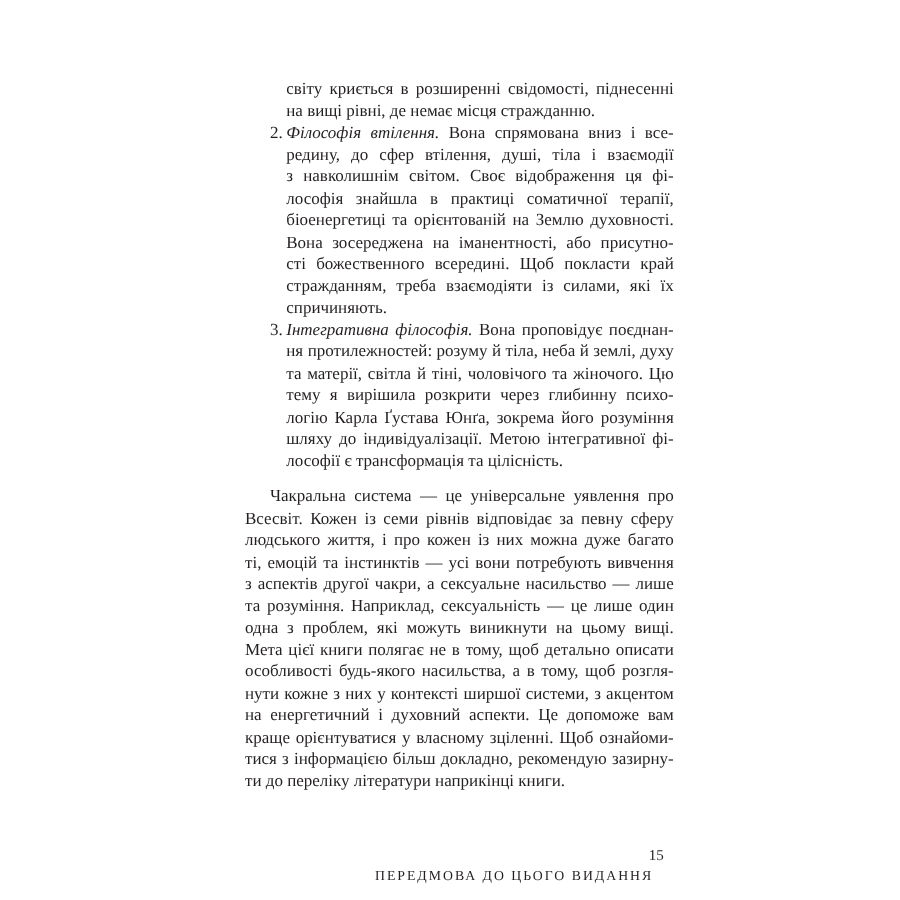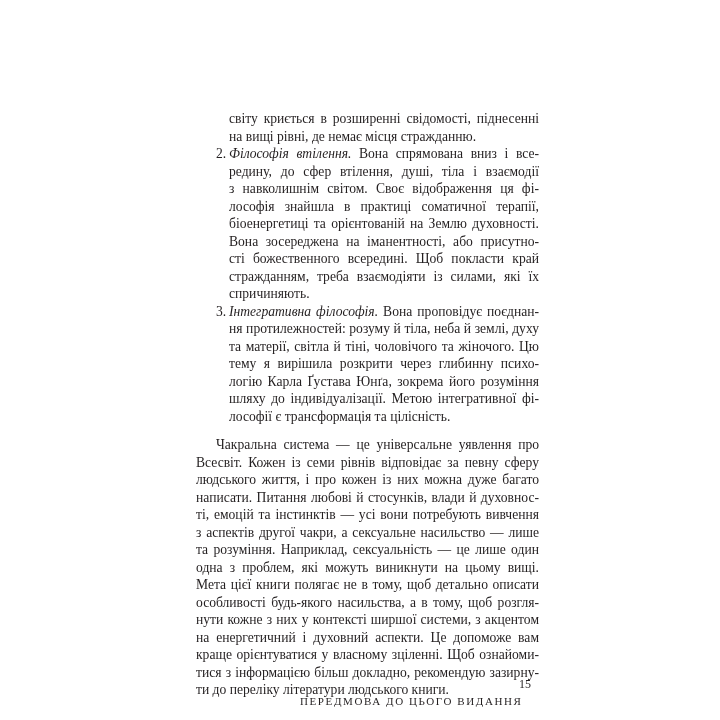--- a/index.html
+++ b/index.html
@@ -1,19 +1,19 @@
 <!DOCTYPE html>
 <html><head>
 <meta charset="utf-8">
 <style>
   html, body { margin: 0; padding: 0; background: #ffffff; }
   body { width: 720px; height: 720px; position: relative; overflow: hidden;
          font-family: "Liberation Serif", "DejaVu Serif", serif; color: #231f20; }
   .page { position: absolute; left: 0; top: 0; width: 720px; height: 720px; }
-  .text-block { position: absolute; left: 196px; width: 343px; font-size: 13.6px; line-height: 17.5px; margin-top: 48px; }
+  .text-block { position: absolute; left: 196px; width: 343px; font-size: 13.6px; line-height: 17.5px; }
   .list { top: 62px; }
   .list-item { position: relative; padding-left: 33px; text-align: justify; text-align-last: left; }
   .list-item .num { position: absolute; left: 20px; top: 0; }
   .line { display: block; text-align: justify; text-align-last: justify; white-space: nowrap; }
   .line.last { text-align-last: left; }
   .em { font-style: italic; }
   .para { top: 388px; }
   .para .line.first { text-indent: 20px; }
   .footer { position: absolute; top: 677px; left: 300px; width: 240px; height: 20px;
             font-size: 11px; letter-spacing: 1.6px; color: #231f20; }
@@ -53,32 +53,31 @@
       <span class="line">логію Карла Ґустава Юнґа, зокрема його розуміння</span>
       <span class="line">шляху до індивідуалізації. Метою інтегративної фі-</span>
       <span class="line last">лософії є трансформація та цілісність.</span>
     </div>
   </div>
 
   <div class="text-block para">
     <span class="line first">Чакральна система — це універсальне уявлення про</span>
     <span class="line">Всесвіт. Кожен із семи рівнів відповідає за певну сферу</span>
     <span class="line">людського життя, і про кожен із них можна дуже багато</span>
-    <span class="line">написати. Питання любові й стосунків, влади й духовнос-</span>
     <span class="line">ті, емоцій та інстинктів — усі вони потребують вивчення</span>
     <span class="line">з аспектів другої чакри, а сексуальне насильство — лише</span>
     <span class="line">та розуміння. Наприклад, сексуальність — це лише один</span>
     <span class="line">одна з проблем, які можуть виникнути на цьому вищі.</span>
     <span class="line">Мета цієї книги полягає не в тому, щоб детально описати</span>
     <span class="line">особливості будь-якого насильства, а в тому, щоб розгля-</span>
     <span class="line">нути кожне з них у контексті ширшої системи, з акцентом</span>
     <span class="line">на енергетичний і духовний аспекти. Це допоможе вам</span>
     <span class="line">краще орієнтуватися у власному зціленні. Щоб ознайоми-</span>
     <span class="line">тися з інформацією більш докладно, рекомендую зазирну-</span>
-    <span class="line last">ти до переліку літератури людського книги.</span>
+    <span class="line last">ти до переліку літератури наприкінці книги.</span>
   </div>
 
   <div class="footer">
     <span class="title">ПЕРЕДМОВА ДО ЦЬОГО ВИДАННЯ</span>
     <span class="pagenum">15</span>
   </div>
 
 </div>
 
 </body></html>

